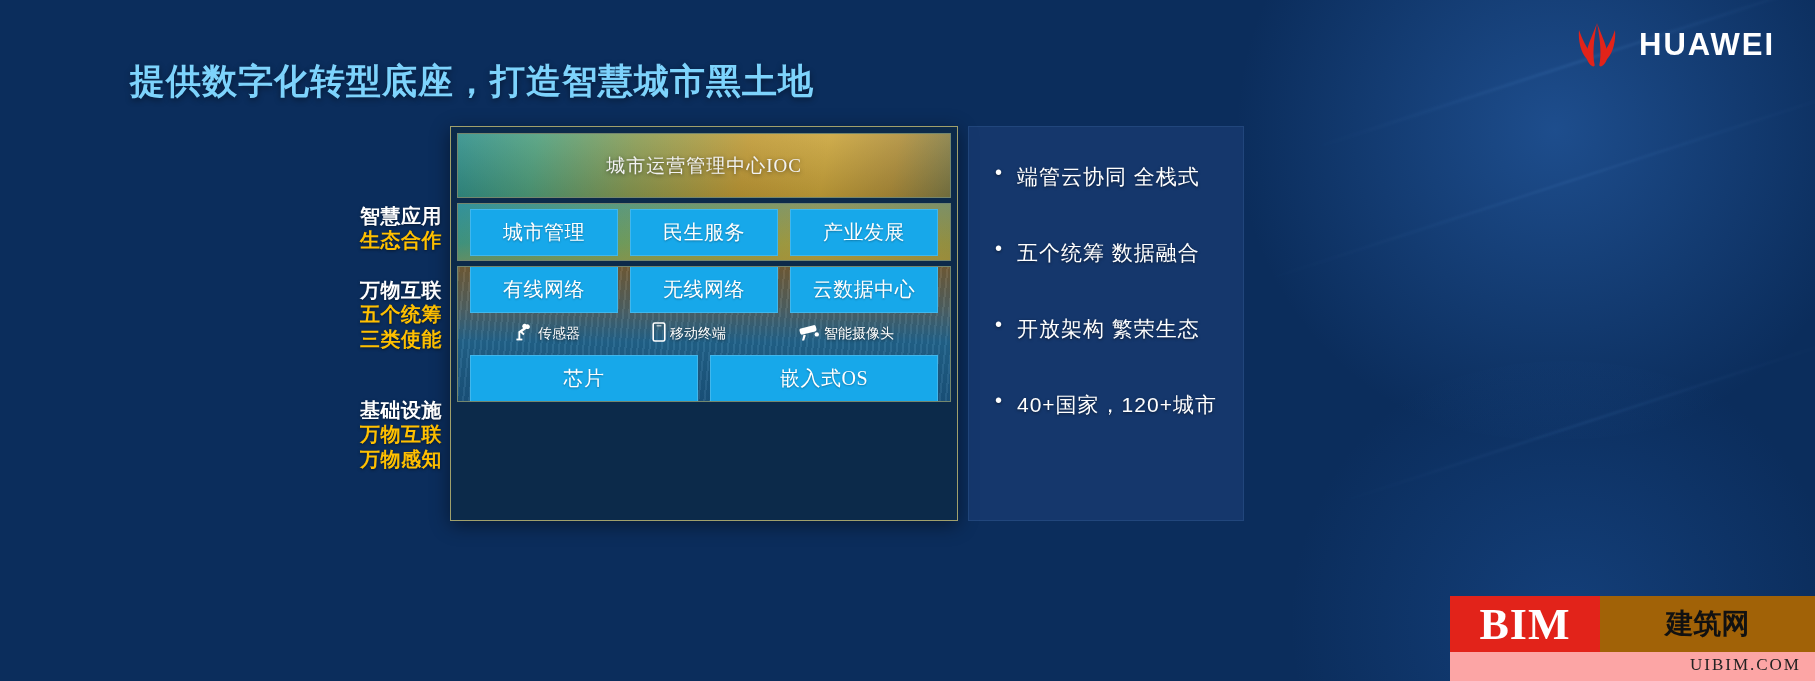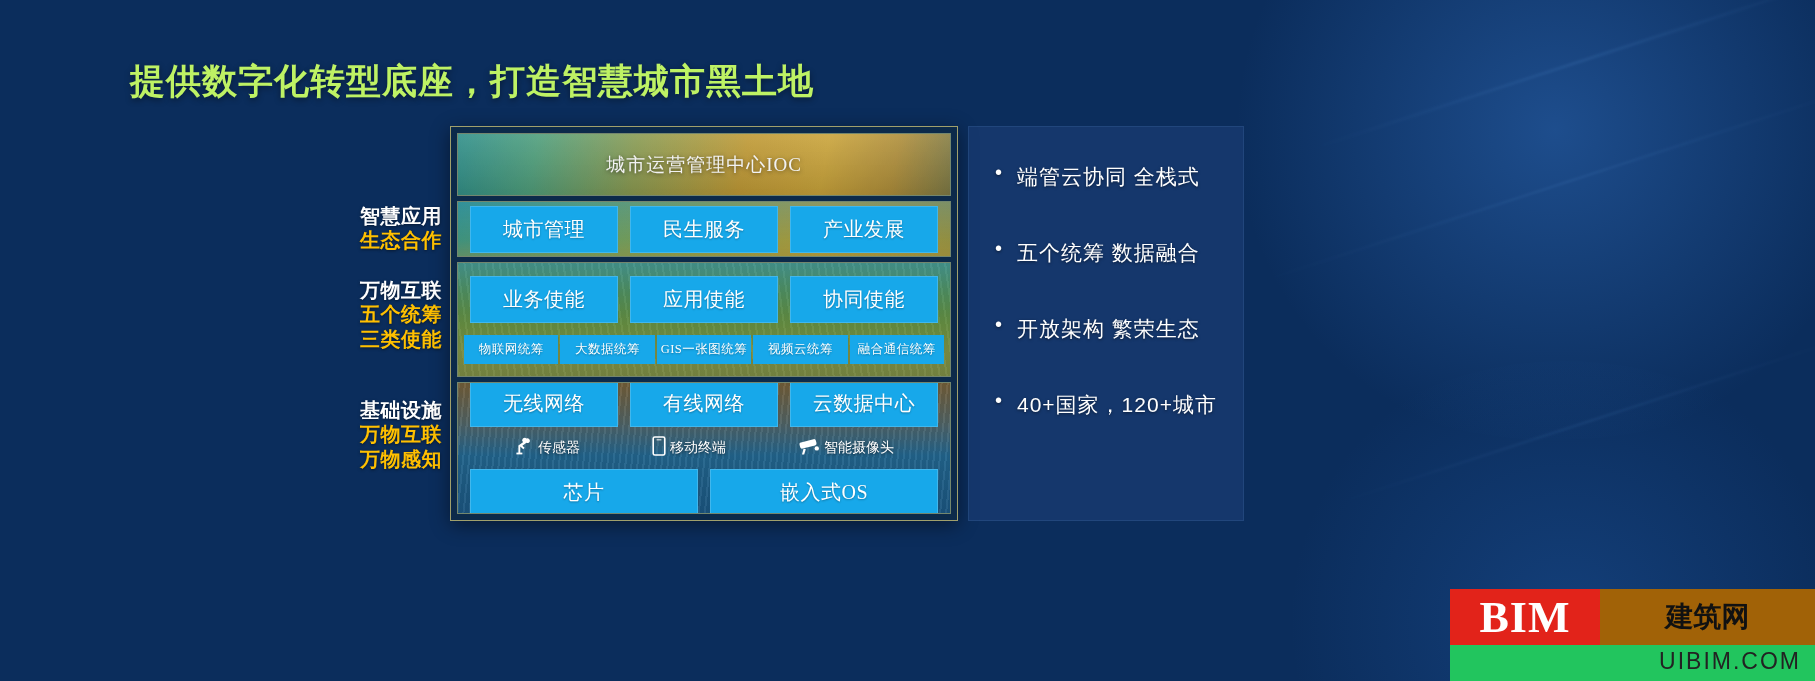--- a/index.html
+++ b/index.html
@@ -41,21 +41,21 @@
   
   #huawei { position: absolute; top: 20px; right: 40px; display: flex; align-items: center; gap: 14px; }
   #huawei .mark { width: 56px; height: 50px; }
   #huawei .wordmark {
     color: #ffffff; font-size: 31px; font-weight: bold; letter-spacing: 2px;
     font-family: "Liberation Sans", sans-serif;
   }
   
   #title {
     position: absolute; left: 130px; top: 58px;
-    color: #bef264; font-size: 35px; font-weight: bold;
+    color: #7dd3fc; font-size: 35px; font-weight: bold;
     letter-spacing: 1px;
     text-shadow: 0 2px 6px rgba(0,0,0,0.45);
     font-family: Liberation Sans, sans-serif;
   }
   
   #labels { position: absolute; left: 300px; top: 126px; width: 142px; height: 395px; }
   .lblgroup { position: absolute; width: 142px; text-align: right; line-height: 1.22; }
   .lbl-white { color: #ffffff; font-size: 20px; font-weight: bold; letter-spacing: 0.5px;
                text-shadow: 0 1px 3px rgba(0,0,0,0.5); }
   .lbl-yellow { color: #ffc000; font-size: 20px; font-weight: bold; letter-spacing: 0.5px;
@@ -154,36 +154,49 @@
     background: #e2231a; color: #ffffff; font-size: 44px; font-weight: bold;
     font-family: "Liberation Serif", serif;
     display: flex; align-items: center; justify-content: center; width: 150px; letter-spacing: 1px;
   }
   #bim .bim-cn {
     background: #a16207; color: #111111; font-size: 28px; font-weight: bold;
     display: flex; align-items: center; justify-content: center; flex: 1;
     font-family: "DejaVu Sans", sans-serif;
   }
   #bim .row2 {
-    background: #22c55e; color: #222222; font-size: 23px; text-align: right;
+    background: #fca5a5; color: #222222; font-size: 17px; text-align: right;
     padding: 3px 14px 6px 0; letter-spacing: 2px;
-    font-family: Liberation Sans, sans-serif;
+    font-family: Liberation Serif, serif;
   }
 </style>
 </head>
 <body>
 
 <div id="slide">
 
   <div class="glow-tr"></div>
   <div class="glow-br"></div>
   <div class="streak" style="left:1300px; top:60px; width:560px; height:3px;"></div>
   <div class="streak" style="left:1250px; top:180px; width:640px; height:2px;"></div>
   <div class="streak" style="left:1330px; top:420px; width:520px; height:2px;"></div>
 
+  <div id="huawei">
+    <span class="mark">
+      <svg width="56" height="50" viewBox="0 0 56 50">
+        <g fill="#e2231a">
+          <path d="M28 3 C24 14 20 22 18 30 C16.5 36 18 43 23 46 C24.5 47 26 46 25.6 44.4 C23.5 36 24.5 20 28 3 Z"></path>
+          <path d="M28 3 C32 14 36 22 38 30 C39.5 36 38 43 33 46 C31.5 47 30 46 30.4 44.4 C32.5 36 31.5 20 28 3 Z"></path>
+          <path d="M10 10 C13 19 18 28 22 34 C24 37 24 40 22.5 41 C21 42 19 40.5 17 38 C12 32 9 21 10 10 Z"></path>
+          <path d="M46 10 C43 19 38 28 34 34 C32 37 32 40 33.5 41 C35 42 37 40.5 39 38 C44 32 47 21 46 10 Z"></path>
+        </g>
+      </svg>
+    </span>
+    <span class="wordmark">HUAWEI</span>
+  </div>
 
   <div id="title">提供数字化转型底座，打造智慧城市黑土地</div>
 
   <div id="labels">
     <div class="lblgroup" style="top:78px;">
       <div class="lbl-white">智慧应用</div>
       <div class="lbl-yellow">生态合作</div>
     </div>
     <div class="lblgroup" style="top:152px;">
       <div class="lbl-white">万物互联</div>
@@ -210,47 +223,28 @@
       <div class="bandbg"></div>
       <div class="bandinner">
         <div class="chiprow">
           <div class="chip">城市管理</div>
           <div class="chip">民生服务</div>
           <div class="chip">产业发展</div>
         </div>
       </div>
     </div>
 
-    <div class="band" id="band-plat">
-      <div class="bandbg"></div>
-      <div class="bandinner">
-        <div class="platstack">
-          <div class="chiprow">
-            <div class="chip">业务使能</div>
-            <div class="chip">应用使能</div>
-            <div class="chip">协同使能</div>
-          </div>
-          <div class="chiprow tight">
-            <div class="chip small">物联网统筹</div>
-            <div class="chip small">大数据统筹</div>
-            <div class="chip small">GIS一张图统筹</div>
-            <div class="chip small">视频云统筹</div>
-            <div class="chip small">融合通信统筹</div>
-          </div>
-        </div>
-      </div>
-    </div>
 
     <div class="band" id="band-infra">
       <div class="bandbg"></div>
       <div class="bandinner">
         <div class="infstack">
           <div class="chiprow">
+            <div class="chip">有线网络</div>
             <div class="chip">无线网络</div>
-            <div class="chip">有线网络</div>
             <div class="chip">云数据中心</div>
           </div>
           <div class="iconrow">
             <div class="iconitem">
               <span>
                 <svg width="20" height="20" viewBox="0 0 20 20" fill="#ffffff">
                   <path d="M12.5 2.5 a2.4 2.4 0 1 1 -0.1 4.3 L8.4 9.8 l2.2 2.0 -1.3 1.5 -3.0 -2.8 V17 H4.4 V9.6 l4.6 -3.4 a2.4 2.4 0 0 1 3.5 -3.7z"></path>
                   <rect x="2.4" y="16.6" width="6" height="1.8"></rect>
                 </svg>
               </span>

